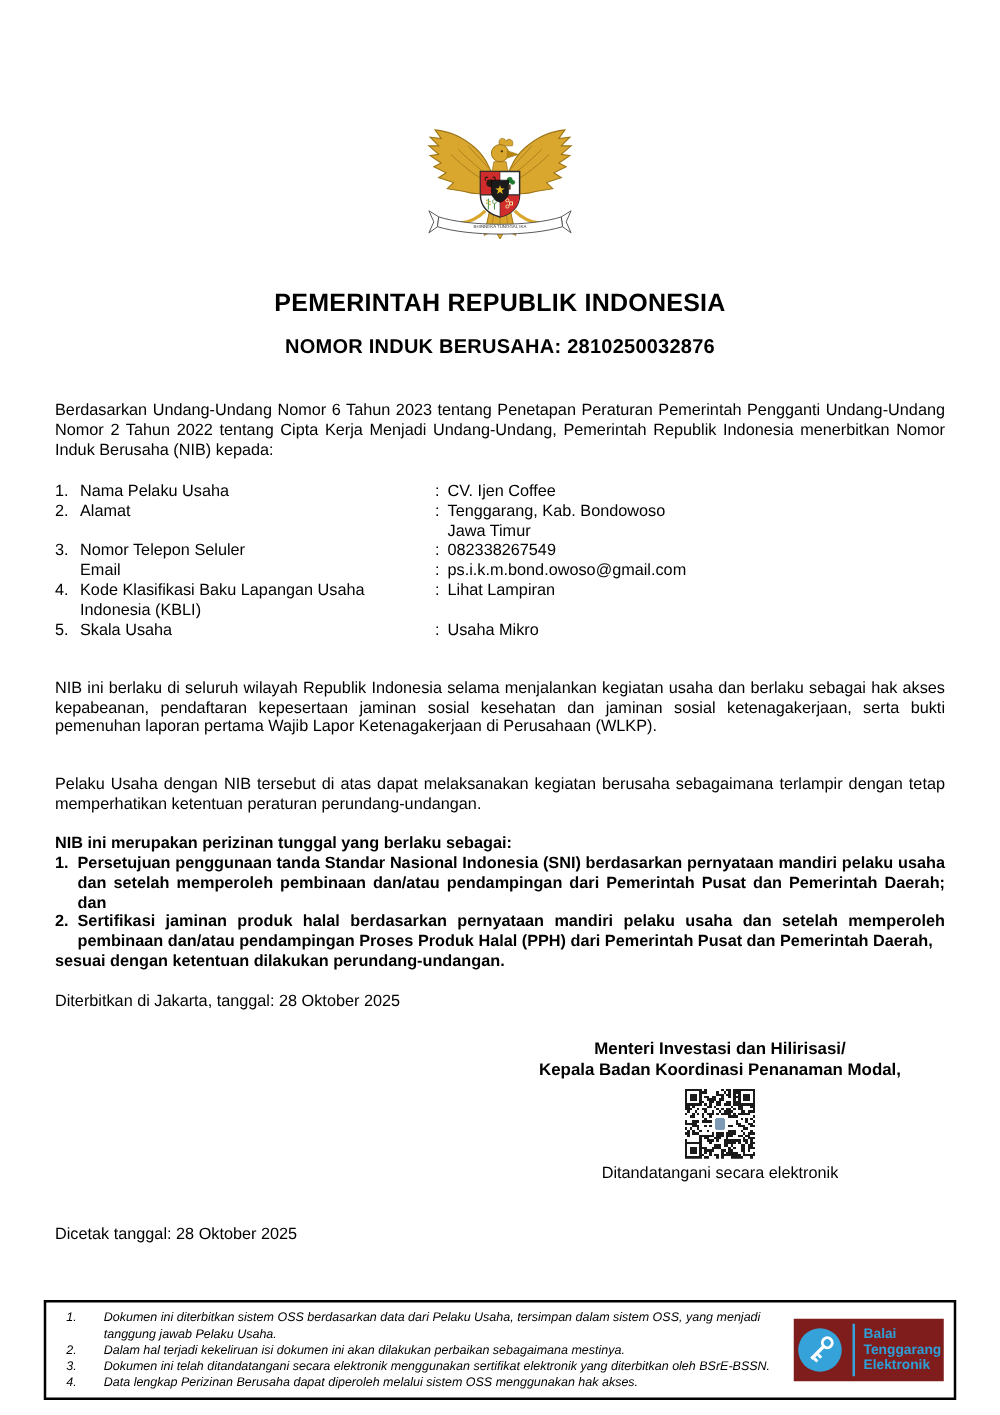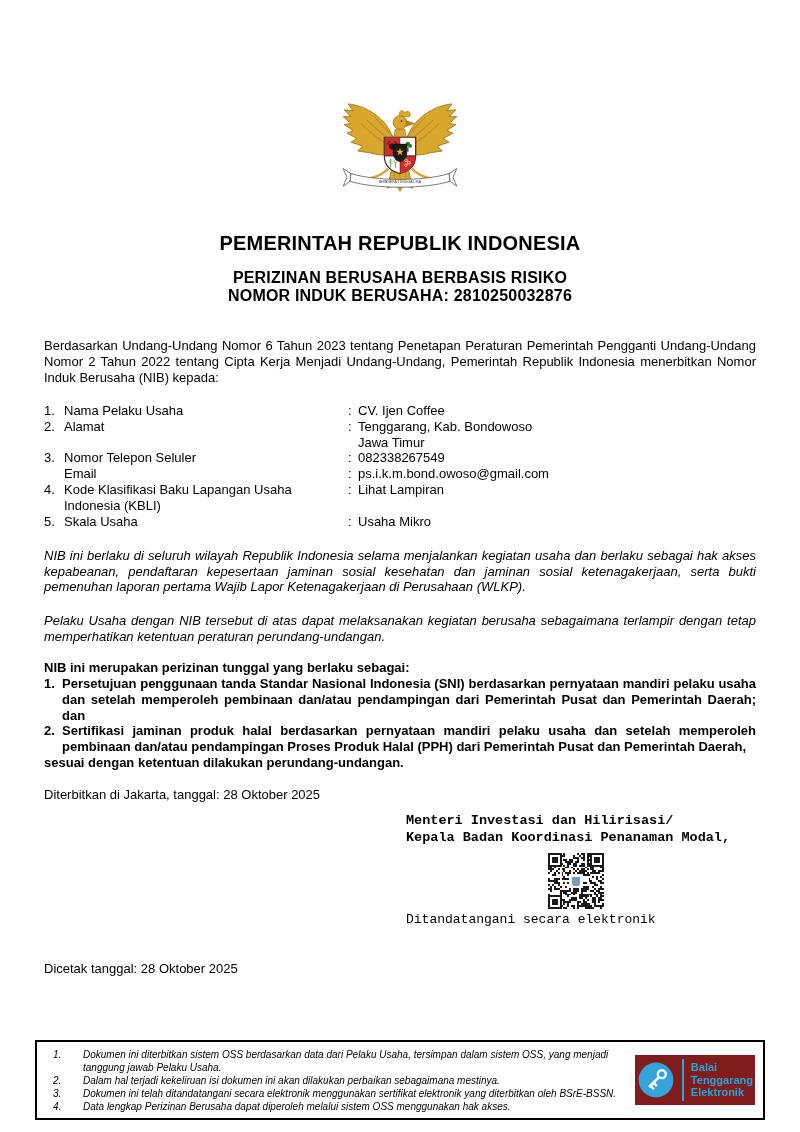--- a/index.html
+++ b/index.html
@@ -19,29 +19,29 @@
   .intro { margin-top: 33px; text-align: justify; }
 
   .details { margin-top: 17px; }
   .d-row { display: grid; grid-template-columns: 20px 284px 1fr; align-items: start; }
   .d-num { }
   .d-label { }
   .d-val { display: flex; }
   .d-colon { width: 10px; flex: 0 0 10px; }
   .d-vtext { white-space: pre-line; }
 
-  .para { margin-top: 18px; text-align: justify; font-style: italic; }
+  .para { margin-top: 30px; text-align: justify; }
 
   .single { margin-top: 15px; font-weight: bold; }
   .s-row { display: grid; grid-template-columns: 18px 1fr; align-items: start; text-align: justify; }
   .s-tail { }
 
   .issued { margin-top: 16px; }
 
-  .sign-block { width: 340px; margin: 9px 10px 0 auto; text-align: left; font-family: Liberation Mono, monospace; }
+  .sign-block { width: 340px; margin: 21px 10px 0 auto; text-align: center; }
   .sign-title { font-weight: bold; font-size: 13.5px; line-height: 17px; }
   .qr { width: 56px; height: 56px; margin: 7px auto 3px auto; position: relative; }
   .qr svg { width: 56px; height: 56px; display: block; }
   .sign-caption { margin-top: 2px; }
 
   .printed { margin-top: 33px; }
 
   .footnote-box {
     position: absolute; left: 35px; right: 35px; top: 1040px; height: 80px;
     border: 2px solid #000; display: flex; align-items: center; padding: 6px 8px 6px 16px; gap: 8px;
@@ -123,21 +123,20 @@
 
       <path d="M10,75 L2,70 L6,79 L2,88 L9,83 Z" fill="#ffffff" stroke="#555" stroke-width="0.8"></path>
       <path d="M110,75 L118,70 L114,79 L118,88 L111,83 Z" fill="#ffffff" stroke="#555" stroke-width="0.8"></path>
       <path d="M10,75 C35,83 85,83 110,75 L111,83 C85,91 35,91 9,83 Z" fill="#ffffff" stroke="#555" stroke-width="0.8"></path>
       <text x="60" y="84.2" font-size="3.6" text-anchor="middle" fill="#333" font-family="Liberation Sans, sans-serif">BHINNEKA TUNGGAL IKA</text>
     </svg>
   </div>
 
   <div class="gov-title">PEMERINTAH REPUBLIK INDONESIA</div>
   <div class="doc-title">
-    <div>PERIZINAN BERUSAHA BERBASIS RISIKO</div>
     <div>NOMOR INDUK BERUSAHA: 2810250032876</div>
   </div>
 
   <div class="intro">Berdasarkan Undang-Undang Nomor 6 Tahun 2023 tentang Penetapan Peraturan Pemerintah Pengganti Undang-Undang Nomor 2 Tahun 2022 tentang Cipta Kerja Menjadi Undang-Undang, Pemerintah Republik Indonesia menerbitkan Nomor Induk Berusaha (NIB) kepada:</div>
 
   <div class="details">
     <div class="d-row">
       <span class="d-num">1.</span>
       <span class="d-label">Nama Pelaku Usaha</span>
       <span class="d-val">

